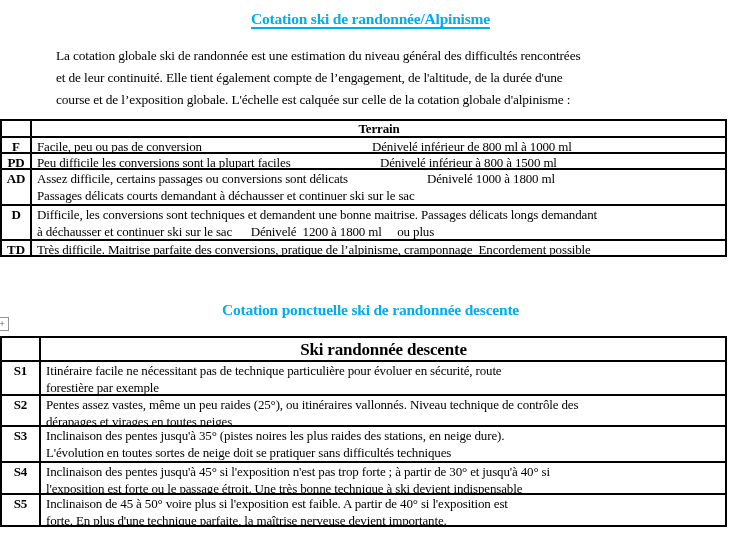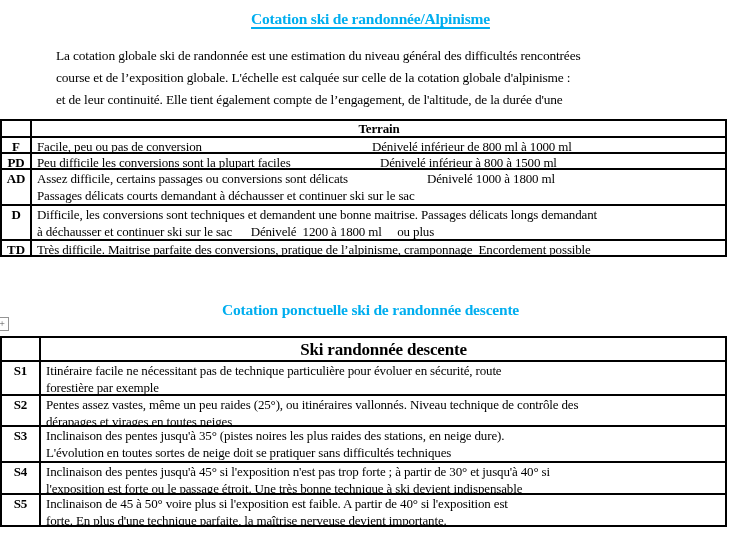--- a/index.html
+++ b/index.html
@@ -90,22 +90,22 @@
 </style>
 </head>
 <body>
 
 <div class="page">
 
   <h1 class="title1 accent">Cotation ski de randonnée/Alpinisme</h1>
 
   <div class="intro">
     <div class="intro-line">La cotation globale ski de randonnée est une estimation du niveau général des difficultés rencontrées</div>
+    <div class="intro-line">et de leur continuité. Elle tient également compte de l’engagement, de l'altitude, de la durée d'une</div>
     <div class="intro-line">course et de l’exposition globale. L'échelle est calquée sur celle de la cotation globale d'alpinisme :</div>
-    <div class="intro-line">et de leur continuité. Elle tient également compte de l’engagement, de l'altitude, de la durée d'une</div>
   </div>
 
   <div class="tbl tbl1">
     <div class="row rh15">
       <div class="cell label-cell rh15"></div>
       <div class="cell content-cell hdr1">Terrain</div>
     </div>
 
     <div class="row rh16">
       <div class="label-cell">F</div>

